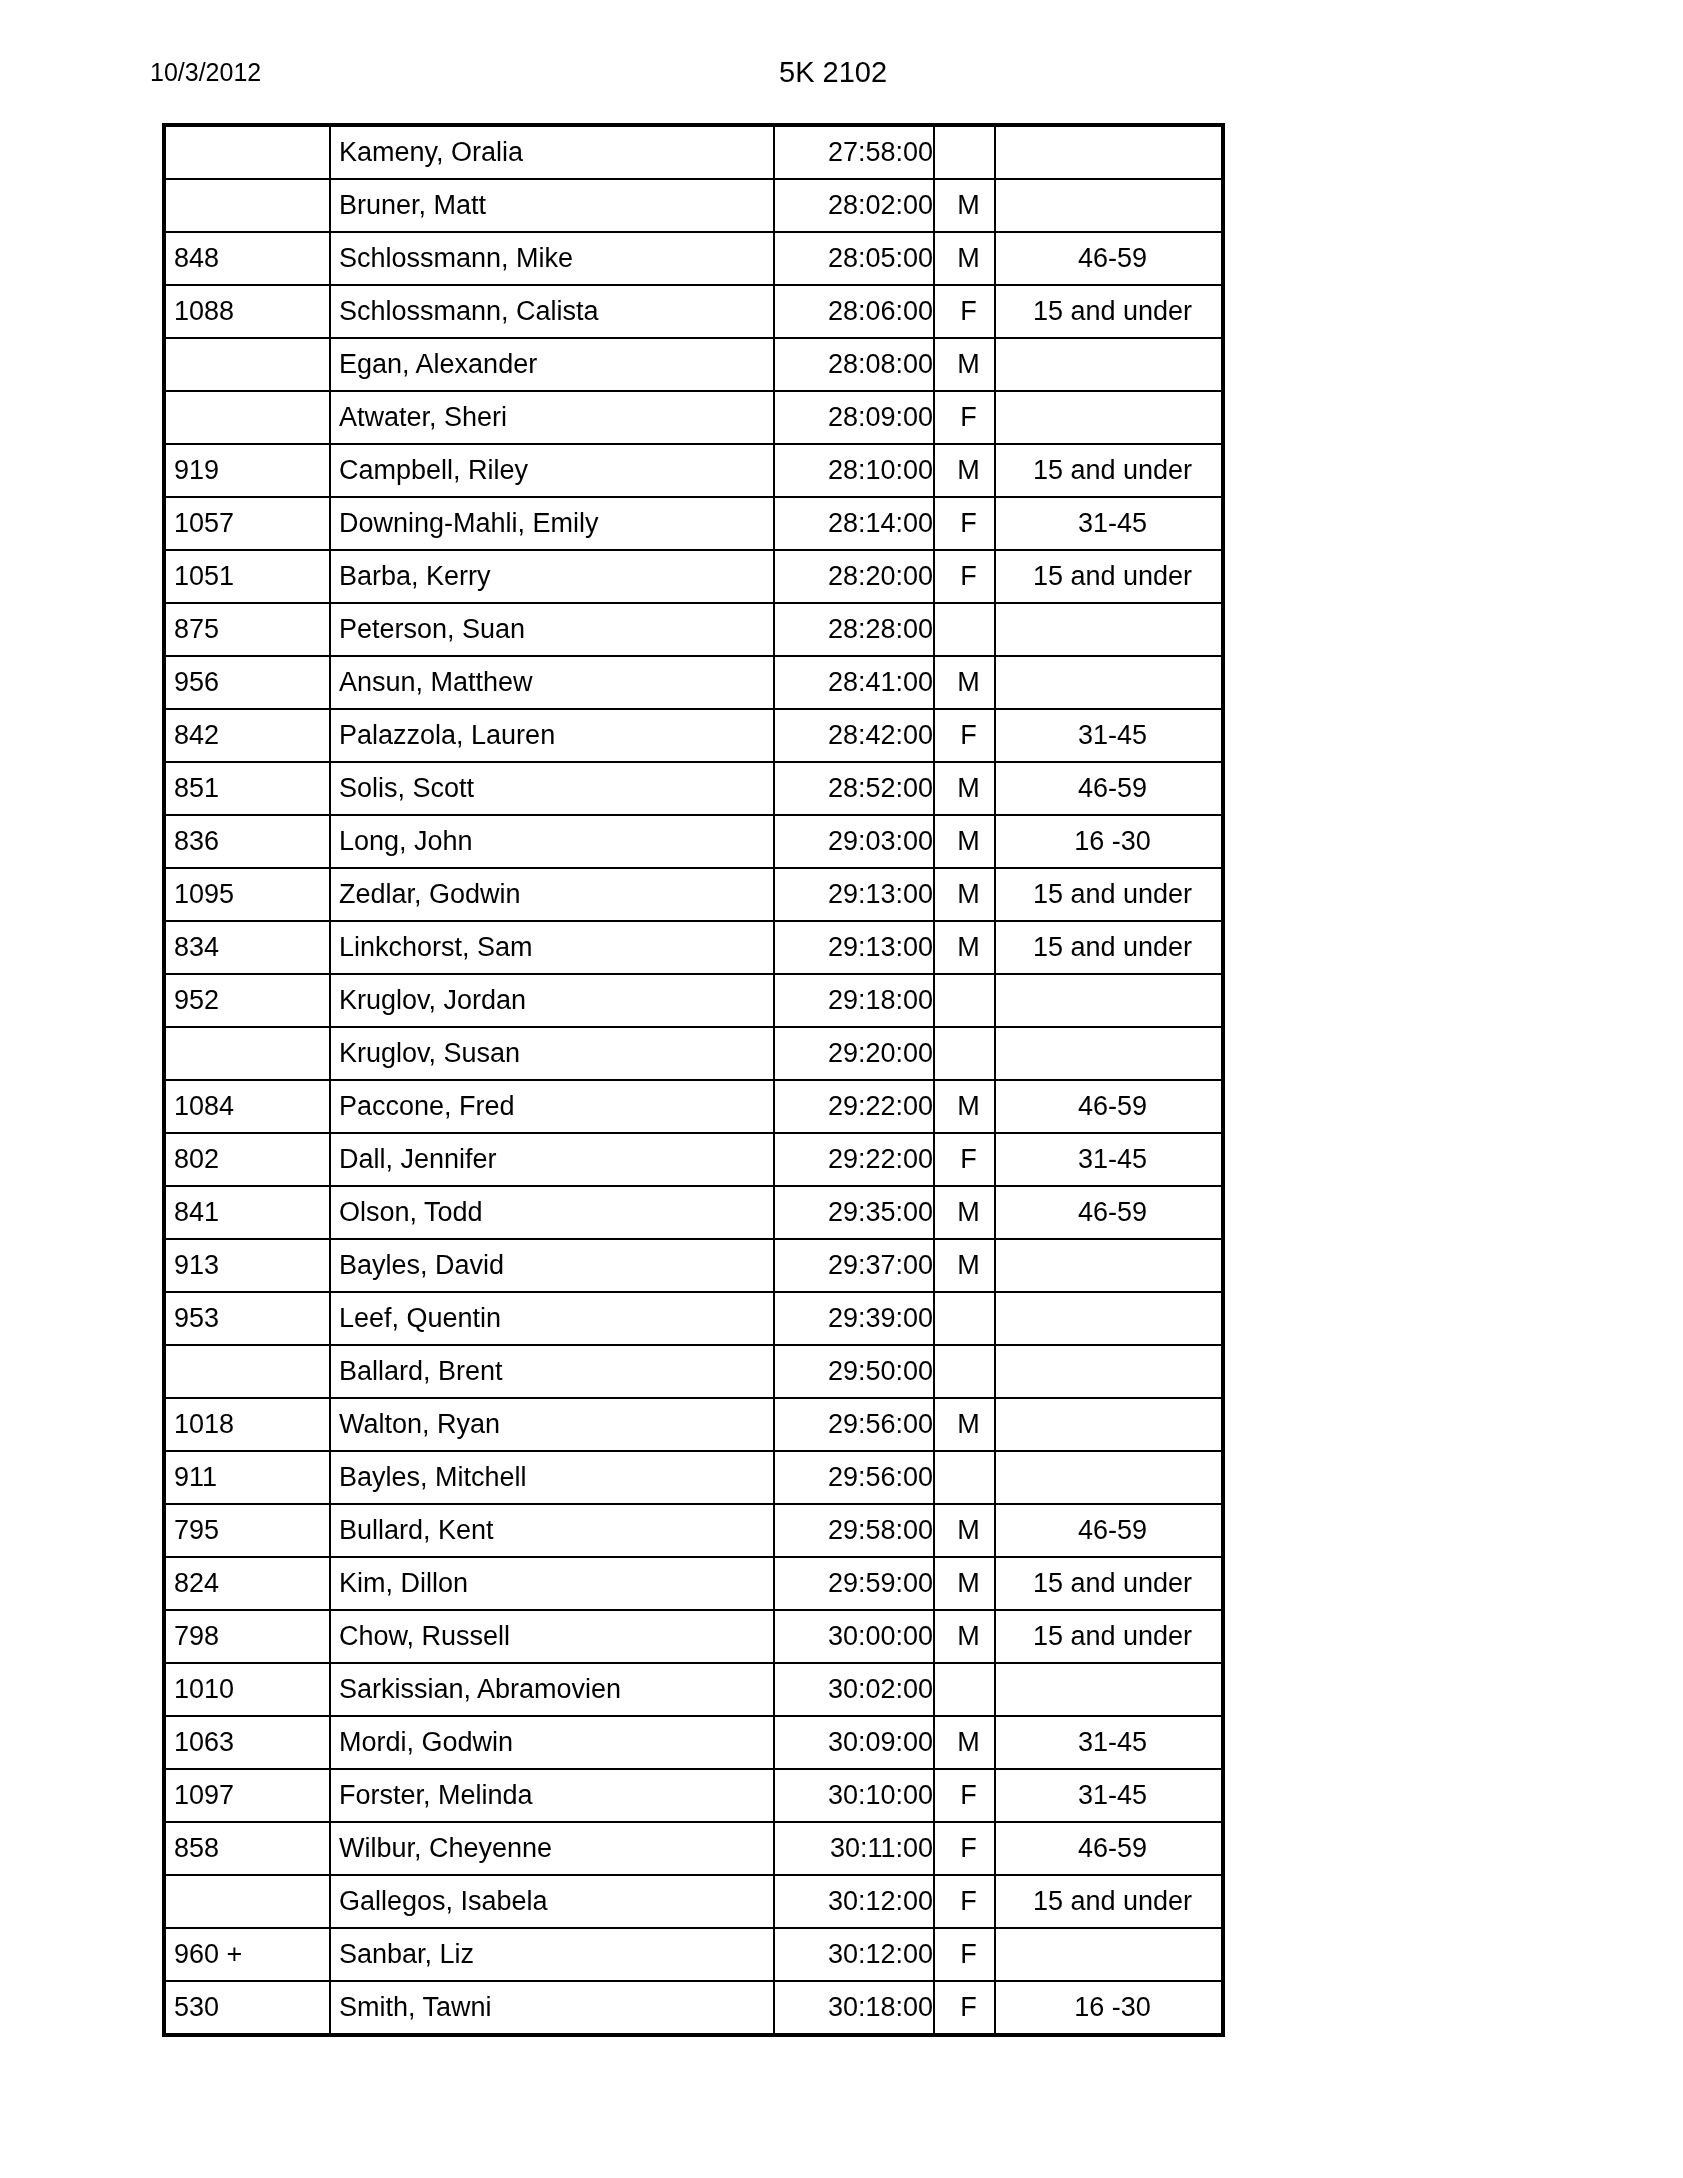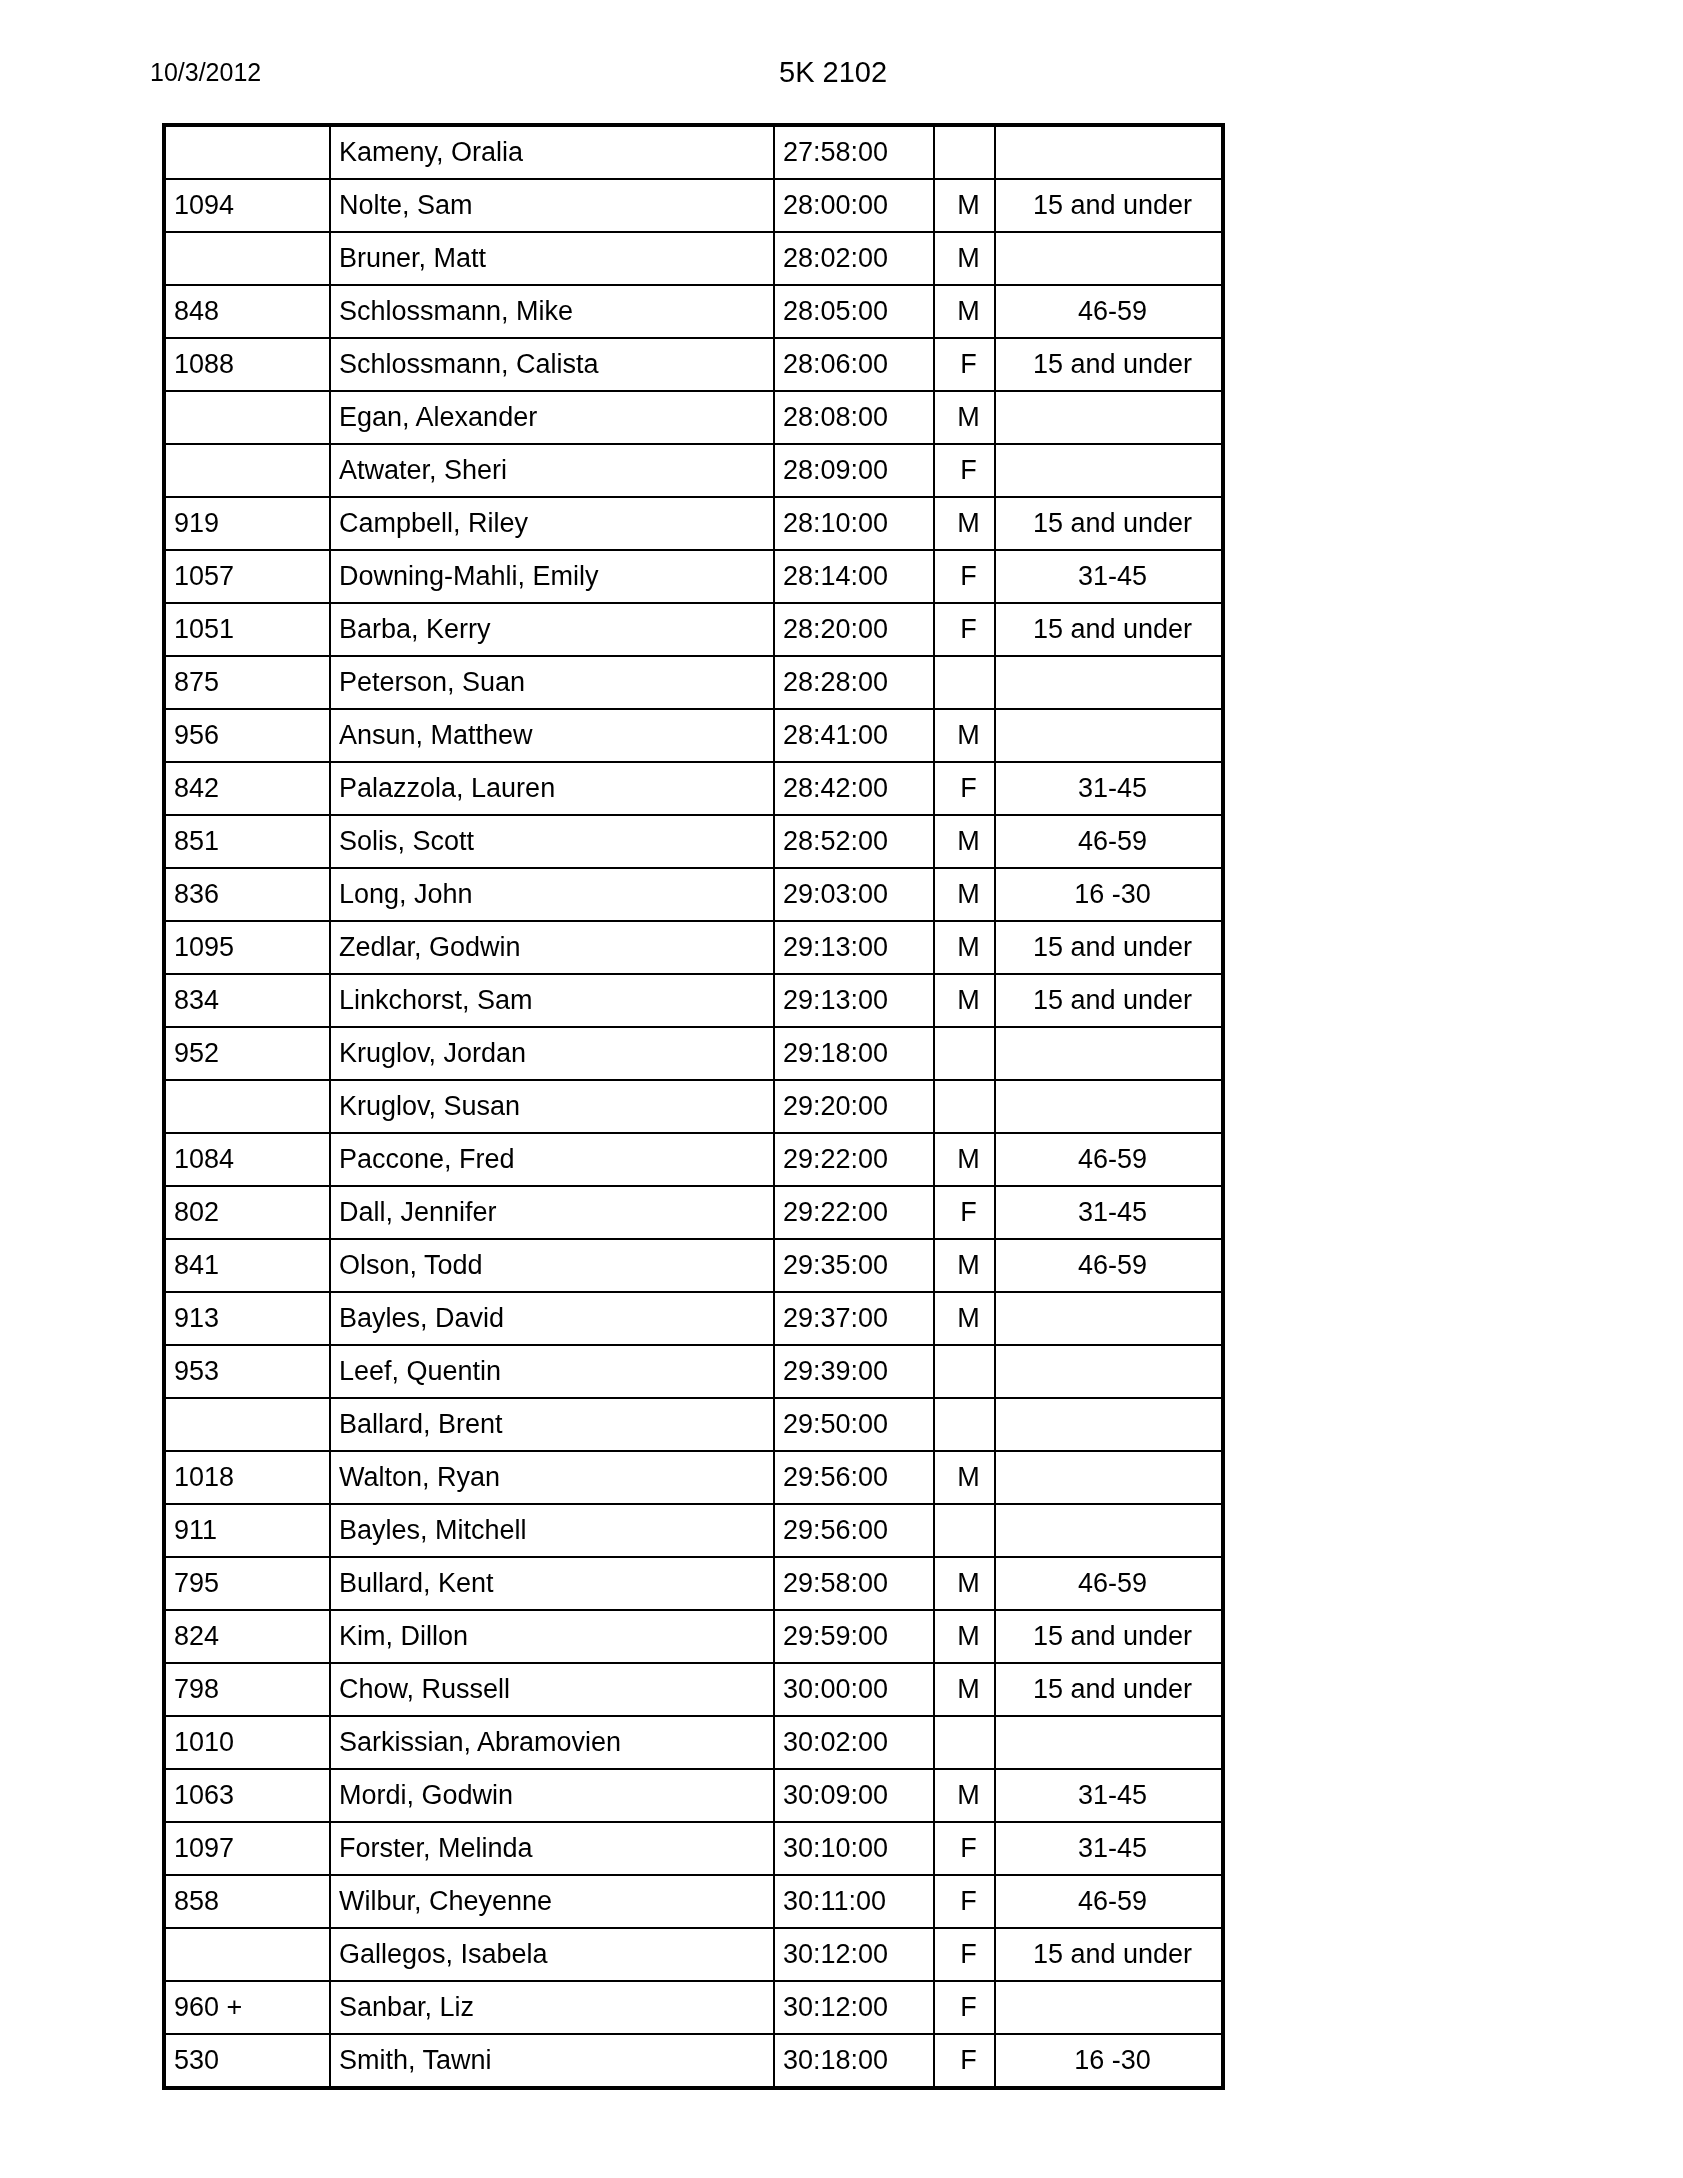--- a/index.html
+++ b/index.html
@@ -67,21 +67,21 @@
     white-space: nowrap;
   }
   col.c-bib   { width: 166px; }
   col.c-name  { width: 444px; }
   col.c-time  { width: 160px; }
   col.c-sex   { width: 61px; }
   col.c-div   { width: 228px; }
 
   td.bib  { text-align: left; padding-left: 10px; }
   td.name { text-align: left; padding-left: 14px; }
-  td.time { text-align: left; padding-left: 0; }
+  td.time { text-align: right; padding-left: 0; }
   td.sex  { text-align: center; padding-left: 0; }
   td.div  { text-align: center; padding-left: 0; }
 </style>
 </head>
 <body>
 
 <div class="page">
 
   <div class="header">
     <div class="date">10/3/2012</div>
@@ -99,27 +99,20 @@
       </colgroup>
       <tbody id="results-body">
           <tr>
             <td class="bib"></td>
             <td class="name">Kameny, Oralia</td>
             <td class="time">27:58:00</td>
             <td class="sex"></td>
             <td class="div"></td>
           </tr>
           <tr>
-            <td class="bib">1094</td>
-            <td class="name">Nolte, Sam</td>
-            <td class="time">28:00:00</td>
-            <td class="sex">M</td>
-            <td class="div">15 and under</td>
-          </tr>
-          <tr>
             <td class="bib"></td>
             <td class="name">Bruner, Matt</td>
             <td class="time">28:02:00</td>
             <td class="sex">M</td>
             <td class="div"></td>
           </tr>
           <tr>
             <td class="bib">848</td>
             <td class="name">Schlossmann, Mike</td>
             <td class="time">28:05:00</td>

